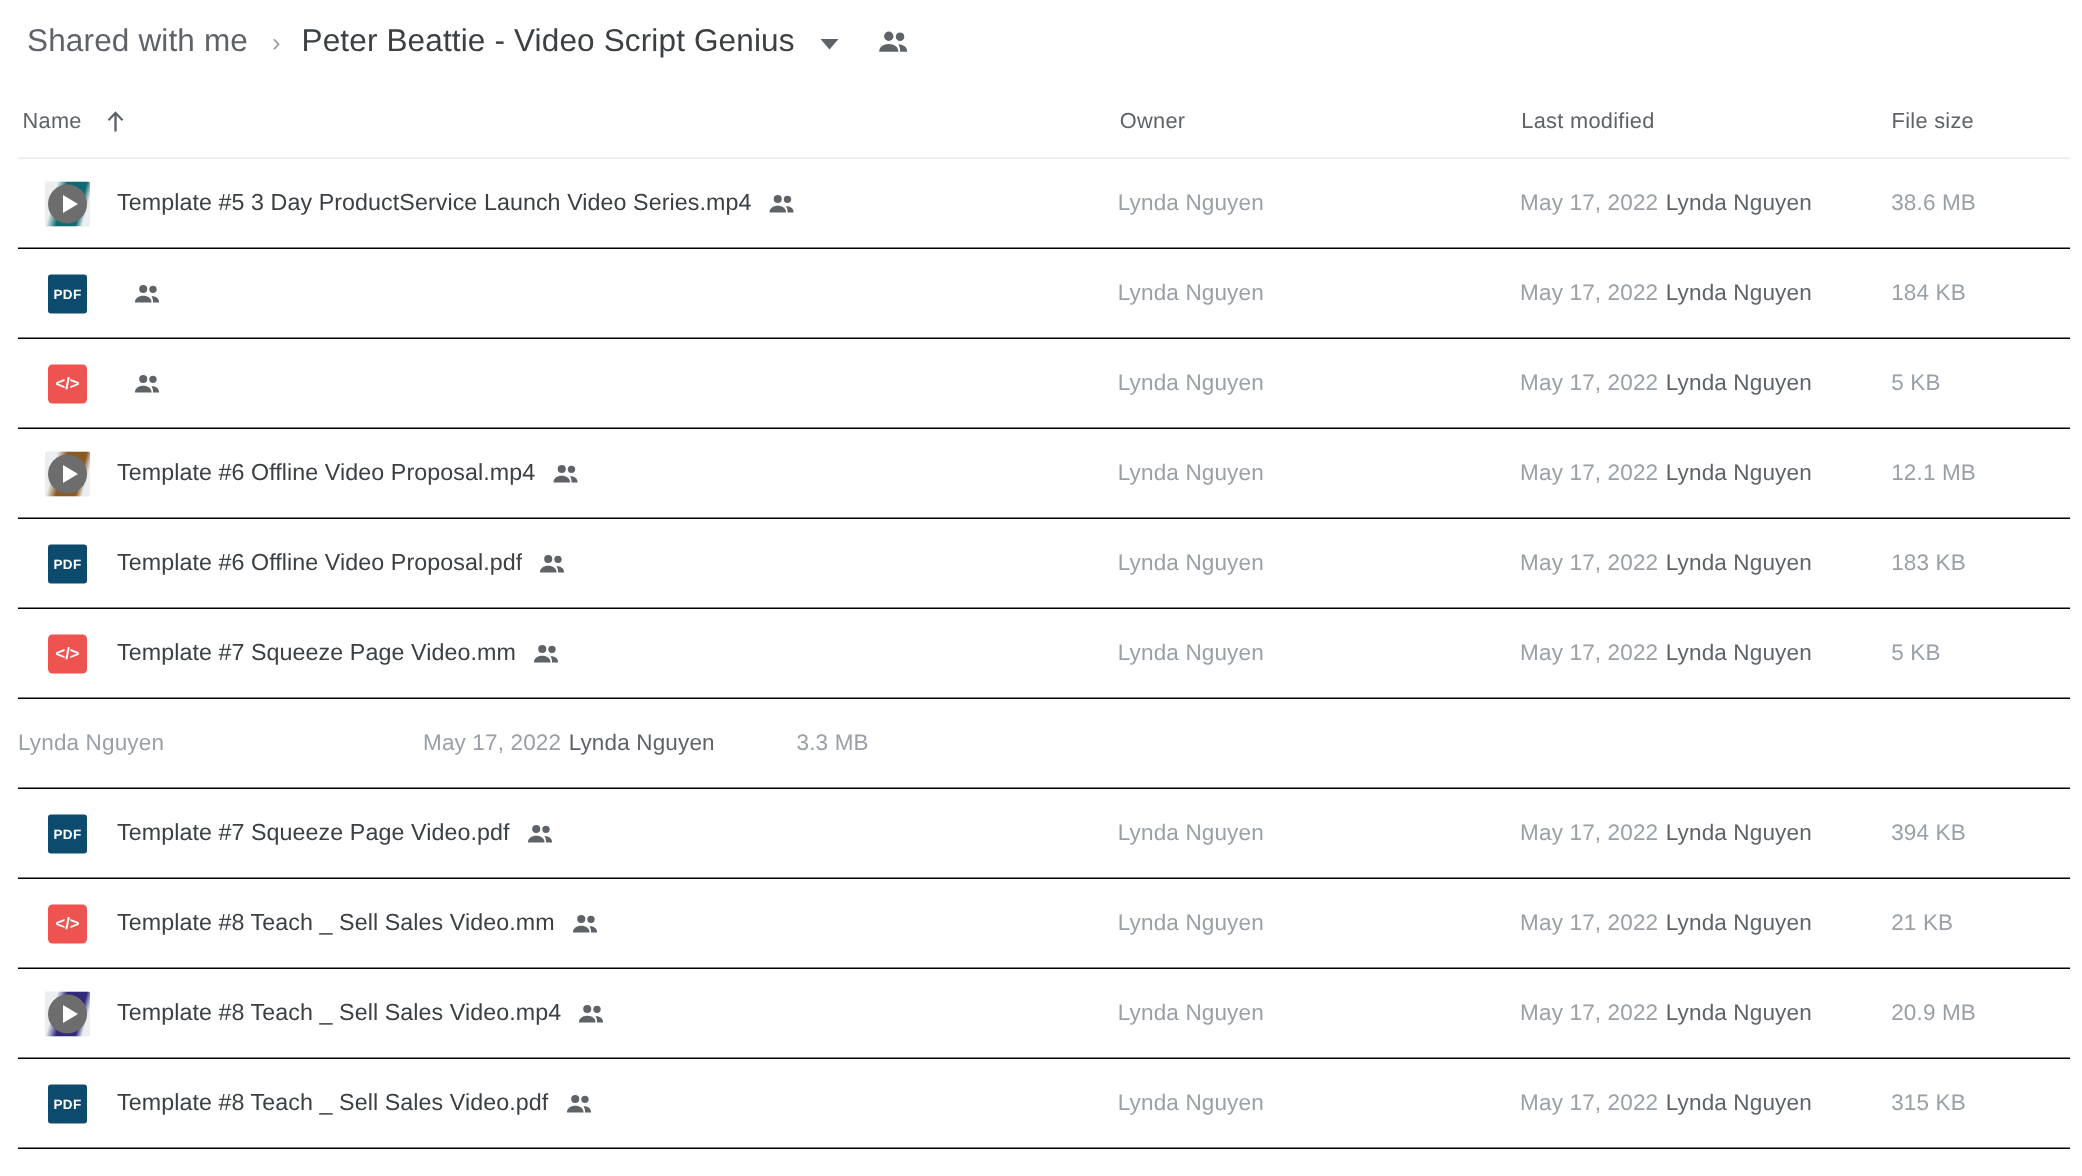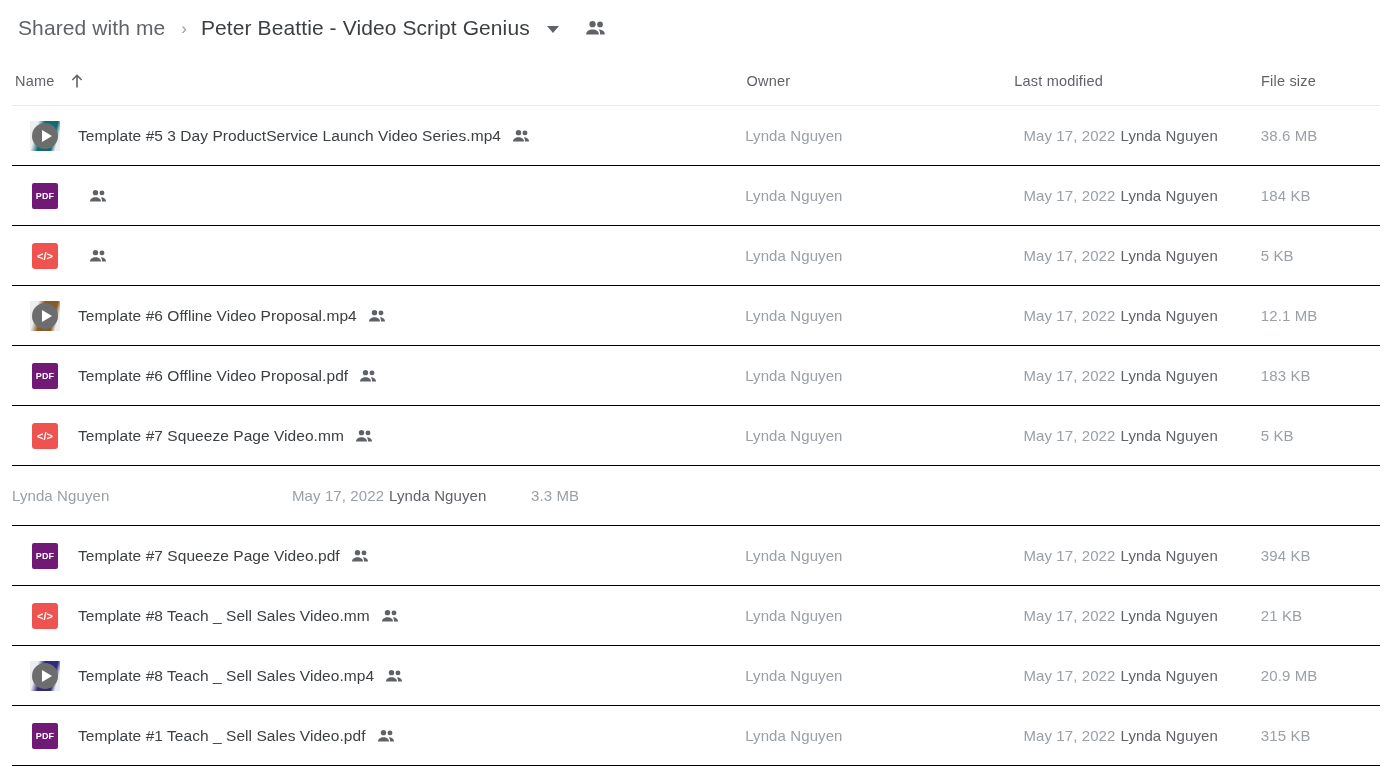--- a/index.html
+++ b/index.html
@@ -134,21 +134,21 @@
   }
   .icon-video .vplay {
     width: 0; height: 0;
     border-top: 6px solid transparent;
     border-bottom: 6px solid transparent;
     border-left: 10px solid #ffffff;
     margin-left: 3px;
   }
   
   .icon-pdf {
-    background: #701a75;
+    background: #0c4a6e;
     border-radius: 2px;
     width: 26px; height: 26px;
     flex: 0 0 26px;
     margin-left: 20px;
     margin-right: 20px;
   }
   .icon-pdf .lbl {
     color: #fff;
     font-family: "Liberation Sans", sans-serif;
     font-size: 9px;
@@ -193,21 +193,21 @@
     font-size: 15px;
     color: #9aa0a6;
     letter-spacing: .1px;
     white-space: nowrap;
   }
   .cell-modified {
     width: 249px;
     font-size: 15px;
     white-space: nowrap;
   }
-  .cell-modified .mdate { color: #9aa0a6; letter-spacing: .1px; margin-left: 10px; }
+  .cell-modified .mdate { color: #9aa0a6; letter-spacing: .1px; }
   .cell-modified .mwho  { color: #5f6368; letter-spacing: .1px; margin-left: 5px; }
   .cell-size {
     width: 120px;
     font-size: 15px;
     color: #9aa0a6;
     letter-spacing: .1px;
     white-space: nowrap;
   }
 </style>
 </head>
@@ -430,21 +430,21 @@
       </div>
       <div class="cell-owner">Lynda Nguyen</div>
       <div class="cell-modified"><span class="mdate">May 17, 2022</span><span class="mwho">Lynda Nguyen</span></div>
       <div class="cell-size">20.9 MB</div>
     </div>
     <div class="file-row">
       <div class="cell-name">
         <span class="file-icon icon-pdf">
           <span class="lbl">PDF</span>
         </span>
-        <span class="file-name">Template #1 Teach _ Sell Sales Video.pdf</span>
+        <span class="file-name">Template #8 Teach _ Sell Sales Video.pdf</span>
         <span class="shared-badge">
           <svg width="19" height="14" viewBox="0 0 24 17" aria-hidden="true">
             <circle cx="8.2" cy="4.3" r="3.4" fill="#5f6368"></circle>
             <circle cx="16.4" cy="4.6" r="3.1" fill="#5f6368"></circle>
             <path d="M1.2 15.6c0-3.6 3.2-5.6 7-5.6s7 2 7 5.6z" fill="#5f6368"></path>
             <path d="M15.2 10.2c3.5.15 6.4 1.9 6.4 5.4h-5.1c0-2.1-.5-3.9-1.3-5.4z" fill="#5f6368"></path>
           </svg>
         </span>
       </div>
       <div class="cell-owner">Lynda Nguyen</div>

